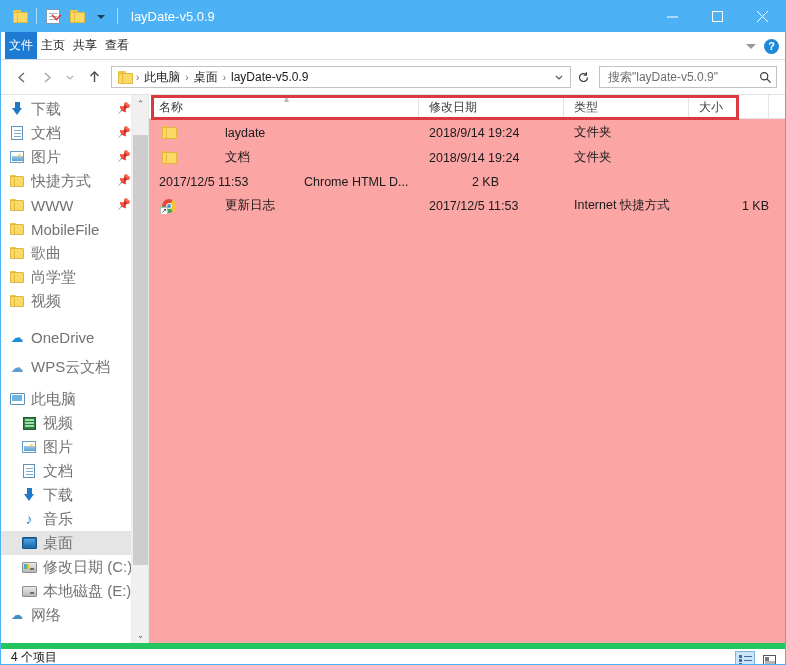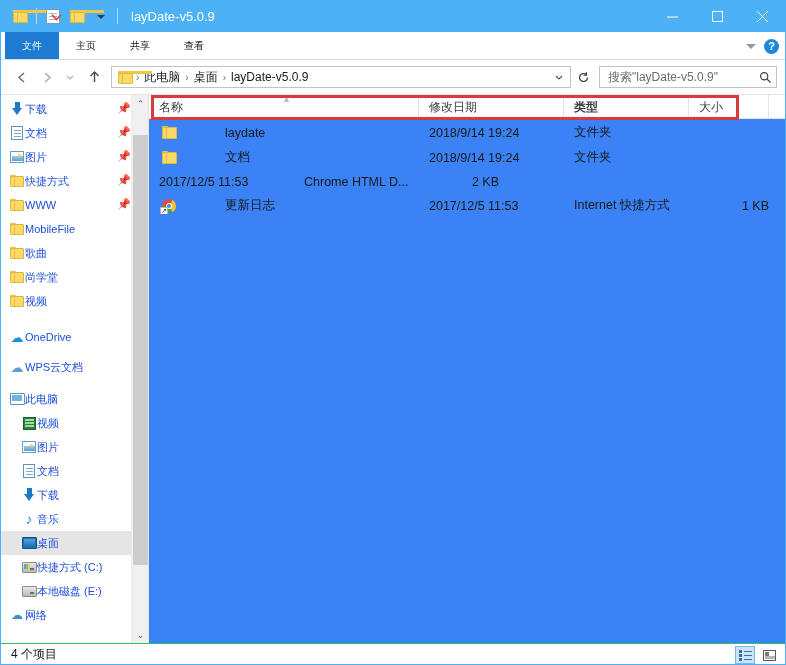--- a/index.html
+++ b/index.html
@@ -116,23 +116,23 @@
   
   #ribbon {
     height: 28px;
     background: #ffffff;
     display: flex;
     align-items: stretch;
     position: relative;
     border-bottom: 1px solid #dcdcdc;
   }
   .tab {
-    padding: 0 17px;
+    padding: 0 4px;
     display: flex; align-items: center;
-    font-size: 10px;
+    font-size: 12px;
     color: #1a1a1a;
     white-space: nowrap;
   }
   .tab.active {
     background: #1e7bd4;
     color: #ffffff;
     margin-left: 4px;
   }
   #ribbon-right {
     position: absolute; right: 6px; top: 0;
@@ -260,22 +260,23 @@
     height: 24px;
     display: flex;
     align-items: center;
     padding-left: 8px;
     position: relative;
     white-space: nowrap;
   }
   .navitem.indent { padding-left: 20px; }
   .navitem.selected { background: #e5e5e5; }
   .navitem .nlabel {
-    font-size: 11px;
-    color: #1d4ed8;
+    font-size: 15px;
+    color: #737373;
+    margin-left: 6px;
     overflow: hidden;
   }
   .nicon {
     width: 16px; height: 16px;
     flex: none;
     display: flex; align-items: center; justify-content: center;
     position: relative;
   }
   .pin {
     position: absolute;
@@ -439,21 +440,21 @@
     position: absolute;
     left: 1px; top: 40px;
     width: 15px; height: 430px;
     background: #cdcdcd;
   }
 
   
   #filepane {
     flex: 1;
     position: relative;
-    background: #3b82f6;
+    background: #fca5a5;
     border-left: 1px solid #e5e5e5;
     overflow: hidden;
   }
   #colheader {
     height: 24px;
     display: flex;
     align-items: center;
     border-bottom: 1px solid #e3e3e3;
     background: #ffffff;
     position: relative;
@@ -463,21 +464,21 @@
     color: #3b3b3b;
     padding-left: 10px;
     border-right: 1px solid #e3e3e3;
     height: 24px;
     line-height: 24px;
     white-space: nowrap;
     overflow: hidden;
   }
   .col.name { width: 270px; }
   .col.date { width: 145px; }
-  .col.type { width: 125px; font-weight: bold; }
+  .col.type { width: 125px; }
   .col.size { width: 80px; }
   #sortmark {
     position: absolute;
     left: 133px; top: -1px;
     font-size: 9px;
     color: #b9b9b9;
   }
   .row {
     height: 21px;
     display: flex;
@@ -537,21 +538,21 @@
     position: absolute;
     left: 2px; top: 0px;
     width: 588px; height: 25px;
     border: 3px solid #d93a3f;
     pointer-events: none;
   }
 
   
   #statusbar {
     height: 22px;
-    border-top: 1px solid #22c55e;
+    border-top: 6px solid #22c55e;
     background: #ffffff;
     display: flex;
     align-items: center;
     padding-left: 10px;
     position: relative;
   }
   #statustext {
     font-size: 12px;
     color: #1a1a1a;
   }
@@ -878,21 +879,21 @@
           <span class="nicon">
               <span class="ic-desktop"></span>
             </span>
           <span class="nlabel">桌面</span>
         </div>
 
         <div class="navitem indent">
           <span class="nicon">
               <span class="ic-drive sys"></span>
             </span>
-          <span class="nlabel">快捷方式 (C:)</span>
+          <span class="nlabel">修改日期 (C:)</span>
         </div>
 
         <div class="navitem indent">
           <span class="nicon">
               <span class="ic-drive"></span>
             </span>
           <span class="nlabel">本地磁盘 (E:)</span>
         </div>
 
         <div class="navitem">

